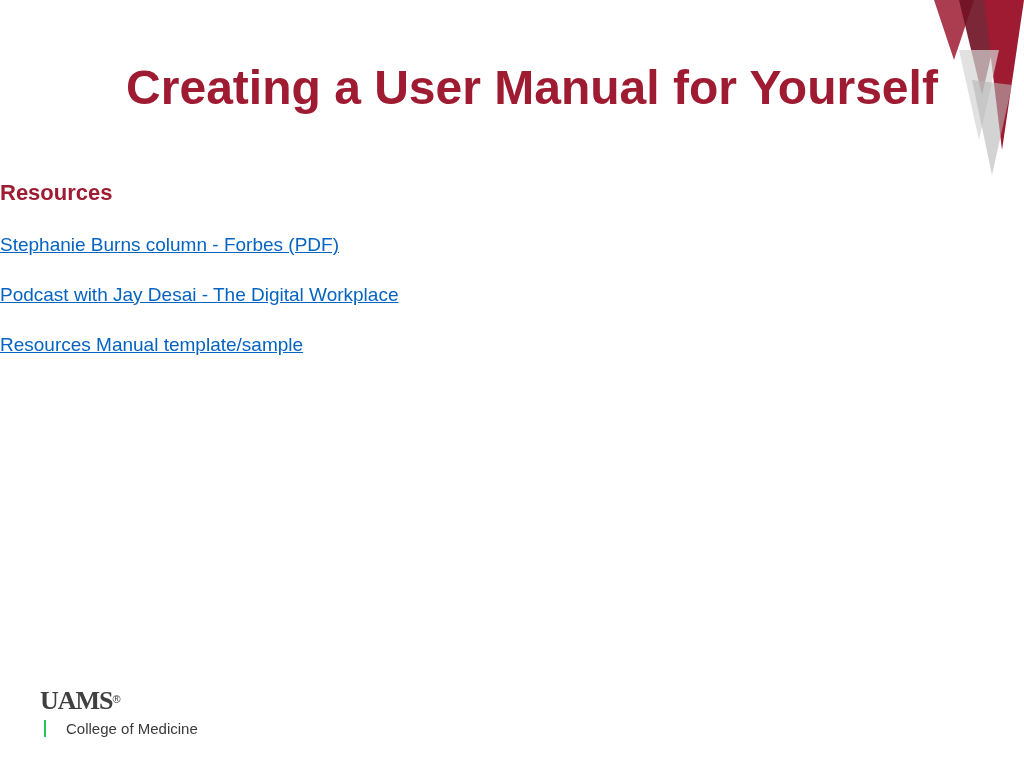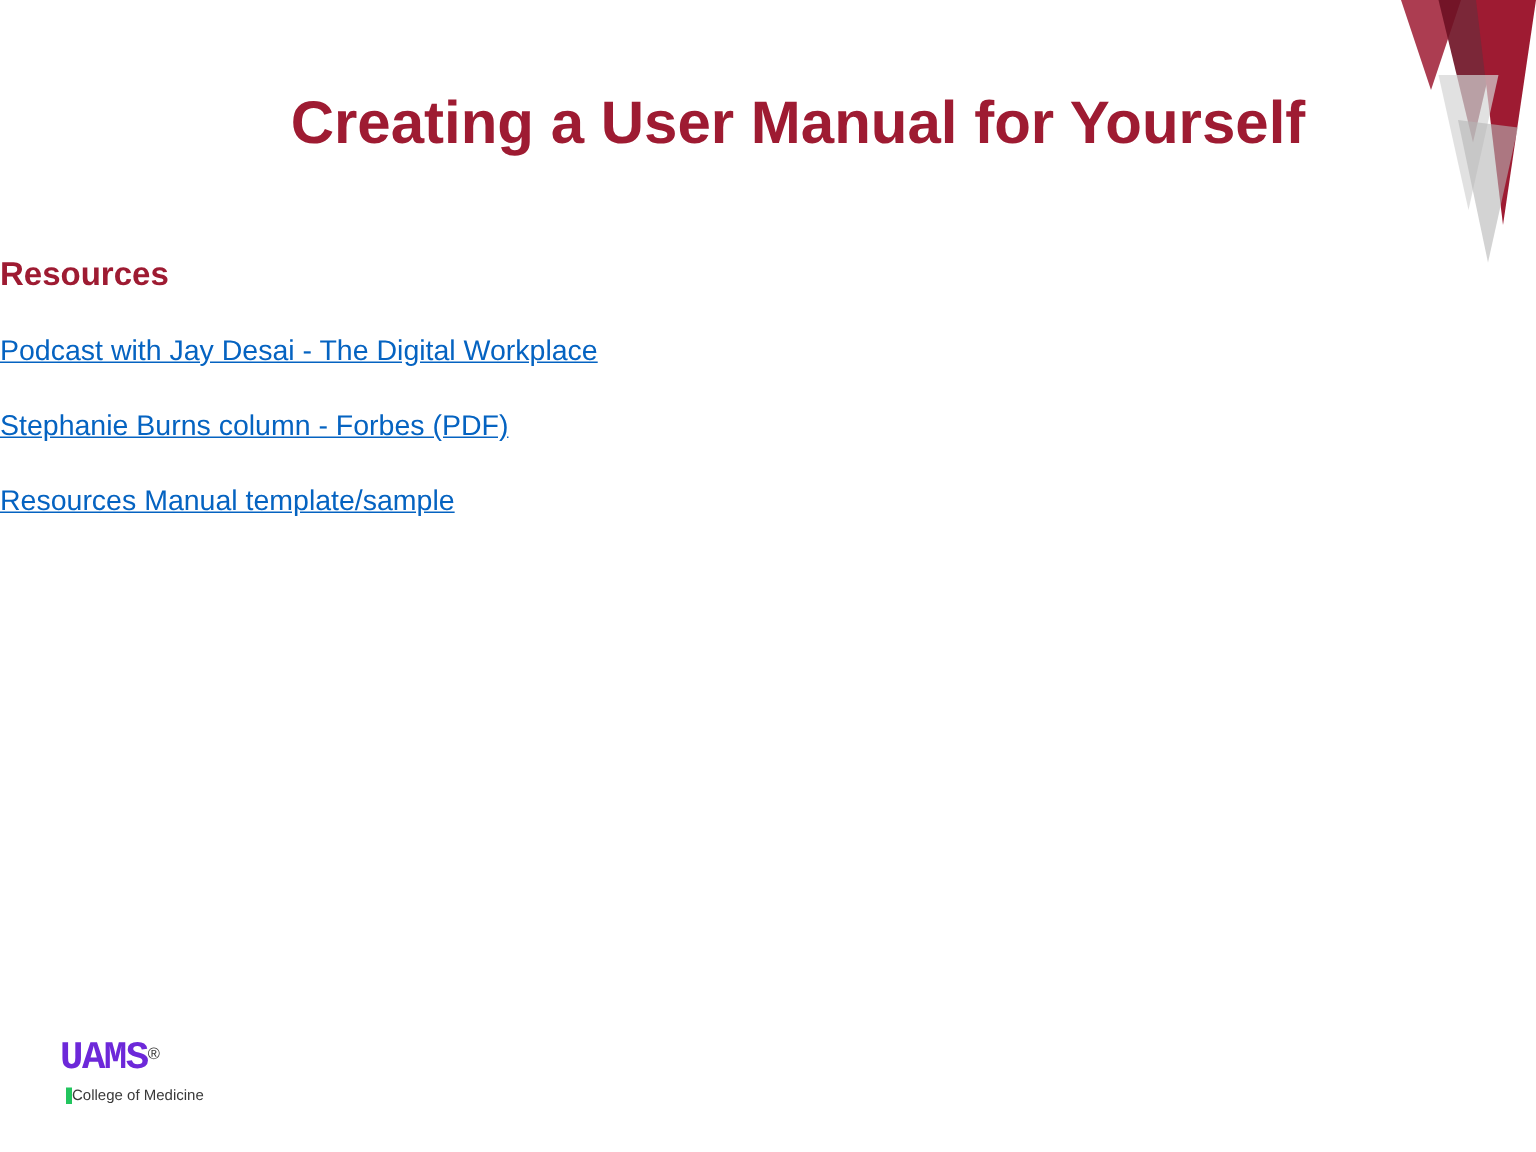--- a/index.html
+++ b/index.html
@@ -14,21 +14,21 @@
     .decorative-triangles {
       position: absolute;
       top: 0;
       right: 0;
       width: 130px;
       height: 200px;
       pointer-events: none;
     }
     .slide-title {
       color: #9e1b32;
-      font-size: 40px;
+      font-size: 48px;
       font-weight: bold;
       text-align: center;
       padding-top: 60px;
       padding-left: 40px;
     }
     .content {
       text-align: left;
       margin-top: 65px;
     }
     .section-heading {
@@ -43,58 +43,58 @@
       text-decoration: underline;
       font-size: 19px;
       margin-bottom: 28px;
     }
     .footer-logo {
       position: absolute;
       bottom: 30px;
       left: 40px;
     }
     .logo-main {
-      font-family: Liberation Mono, monospace;
+      font-family: Liberation Serif, serif;
       font-size: 26px;
       font-weight: bold;
-      color: #6d28d9;
+      color: #404040;
       letter-spacing: -1px;
     }
     .logo-reg {
       font-size: 11px;
       vertical-align: super;
       color: #3a3a3a;
     }
     .logo-sub {
-      font-size: 10px;
+      font-size: 15px;
       color: #3a3a3a;
-      border-left: 4px solid #22c55e;
-      padding-left: 0;
+      border-left: 2px solid #22c55e;
+      padding-left: 20px;
       margin-left: 4px;
       margin-top: 4px;
       display: inline-block;
     }
   </style>
 </head>
 <body>
 
 <svg class="decorative-triangles" viewBox="0 0 130 200">
   <polygon points="40,0 80,0 60,60" fill="#9e1b32" opacity="0.85"></polygon>
   <polygon points="65,0 110,0 88,95" fill="#6d1022" opacity="0.9"></polygon>
   <polygon points="90,0 130,0 108,150" fill="#9e1b32"></polygon>
   <polygon points="65,50 105,50 85,140" fill="#d4d4d4" opacity="0.7"></polygon>
   <polygon points="78,80 118,85 98,175" fill="#b5b5b5" opacity="0.6"></polygon>
 </svg>
 
 <h1 class="slide-title">Creating a User Manual for Yourself</h1>
 
 <div class="content">
   <div class="section-heading">Resources</div>
+  <a href="#" class="link-item">Stephanie Burns column - Forbes (PDF)</a>
   <a href="#" class="link-item">Podcast with Jay Desai - The Digital Workplace</a>
-  <a href="#" class="link-item">Stephanie Burns column - Forbes (PDF)</a>
   <a href="#" class="link-item">Resources Manual template/sample</a>
 </div>
 
 <div class="footer-logo">
   <div>
     <span class="logo-main">UAMS</span><span class="logo-reg">®</span>
   </div>
   <span class="logo-sub">College of Medicine</span>
 </div>
 

